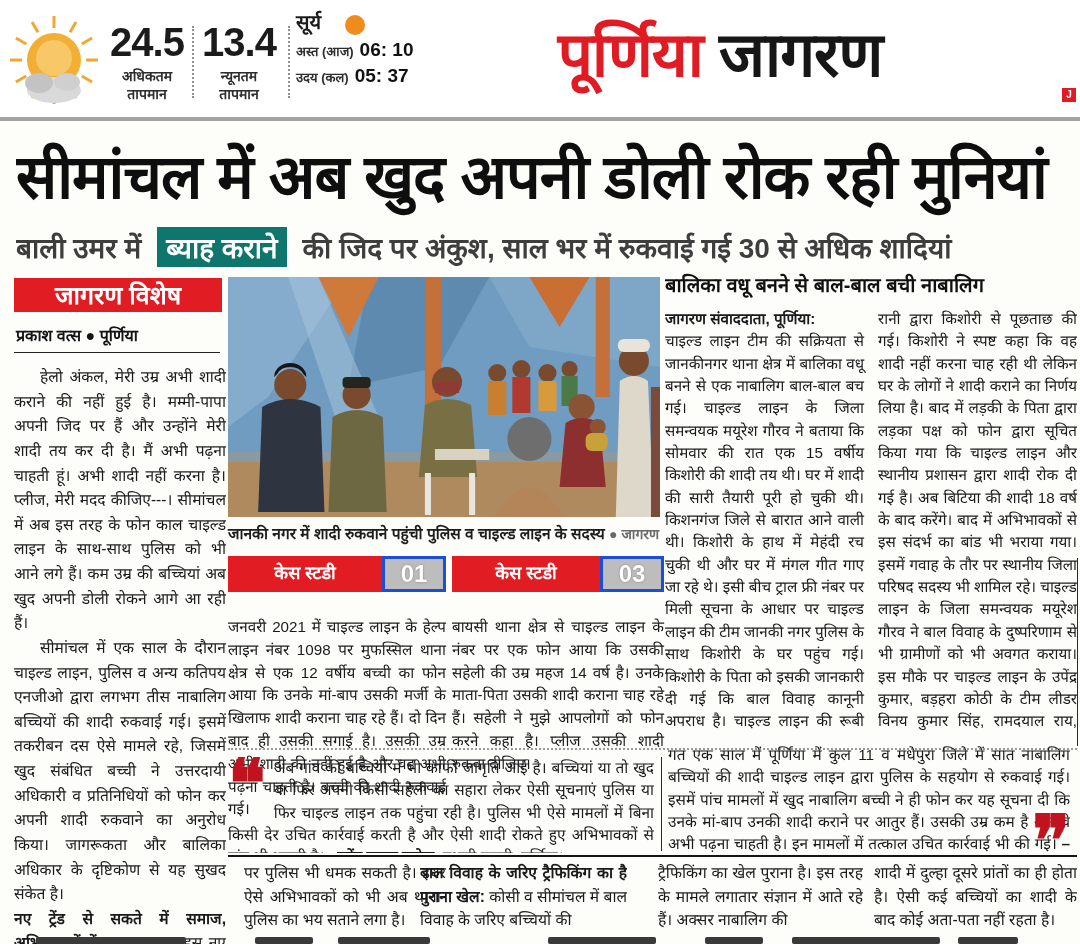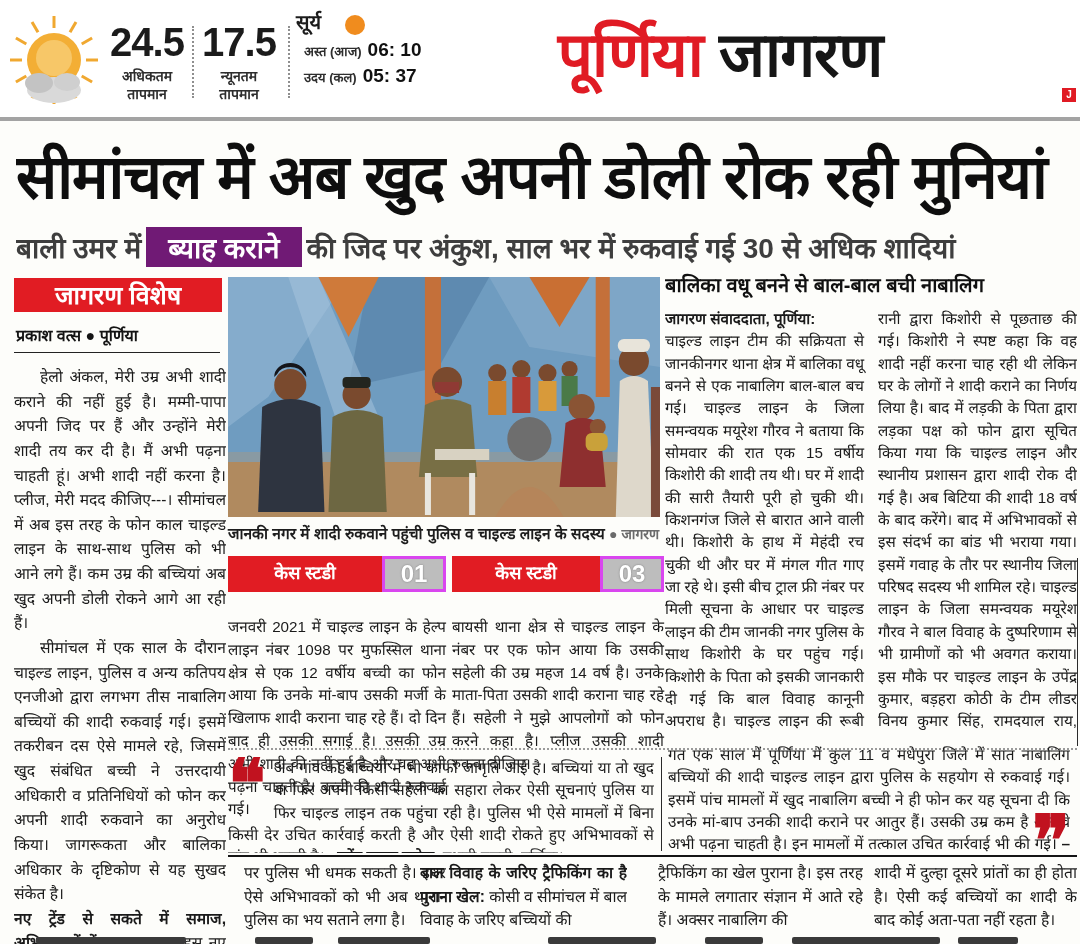--- a/index.html
+++ b/index.html
@@ -13,50 +13,50 @@
   .sunicon{position:absolute;left:8px;top:16px;}
   .temp-block{position:absolute;top:22px;text-align:center;}
   .temp-num{font-size:40px;font-weight:bold;color:#1b1b1b;letter-spacing:-1px;line-height:1;}
   .temp-lbl{font-size:14px;color:#2e2e2e;line-height:1.25;margin-top:6px;font-weight:bold;}
   .tb-max{left:104px;width:86px;text-align:center;}
   .tb-min{left:196px;width:86px;}
   .vdot{position:absolute;top:26px;height:72px;border-left:2px dotted #8f8f8f;}
   .sun-block{position:absolute;left:296px;top:8px;width:150px;}
   .sun-title{font-size:20px;font-weight:bold;color:#1b1b1b;display:inline-block;}
   .sun-dot{display:inline-block;width:20px;height:20px;border-radius:50%;background:#f08c1e;vertical-align:middle;margin-left:24px;}
-  .sun-row{font-size:13px;color:#2e2e2e;font-weight:bold;margin-top:4px;white-space:nowrap;margin-left:8px;}
+  .sun-row{font-size:13px;color:#2e2e2e;font-weight:bold;margin-top:4px;white-space:nowrap;}
   .sun-row .t{font-size:19px;font-weight:bold;color:#111;margin-left:6px;}
   .masthead{position:absolute;left:420px;top:8px;width:600px;text-align:center;font-weight:bold;font-size:62px;letter-spacing:-1px;line-height:1.5;white-space:nowrap;}
   .mh-city{color:#e01b24;}
   .mh-brand{color:#161616;}
   .jbox{position:absolute;right:4px;top:88px;width:14px;height:14px;background:#e01b24;color:#fff;font-size:10px;font-weight:bold;text-align:center;line-height:14px;}
   
   .headline{position:absolute;top:133px;left:16px;width:1050px;font-size:61px;font-weight:800;color:#0e0e0e;letter-spacing:-1px;line-height:1.45;white-space:nowrap;overflow:hidden;}
   .subheadline{position:absolute;top:227px;left:16px;width:1050px;font-size:28px;font-weight:bold;color:#3e3e3e;white-space:nowrap;overflow:hidden;}
-  .subhl{background:#701a75;color:#fff;padding:1px 22px;margin:0 5px;display:inline-block;}
+  .subhl{background:#0f766e;color:#fff;padding:1px 9px;margin:0 16px;display:inline-block;}
   
   .left-col{position:absolute;left:14px;top:278px;width:212px;height:666px;overflow:hidden;}
   .kicker{background:#e11c23;color:#fff;font-size:25px;font-weight:bold;text-align:center;height:34px;line-height:34px;margin-right:4px;}
   .byline{font-size:16px;font-weight:bold;color:#141414;margin:12px 0 6px 2px;}
   .byline-rule{border-top:1.6px solid #222;margin:0 6px 12px 0;}
   .body-txt{font-size:15.6px;line-height:1.58;text-align:justify;color:#1a1a1a;}
   .body-txt p{margin:0;text-indent:26px;}
   .body-txt p.nt{text-indent:0;}
   .blead{font-weight:bold;}
   
   .photo{position:absolute;left:228px;top:277px;width:432px;height:240px;overflow:hidden;background:#6f9cc0;}
   .caption{position:absolute;left:228px;top:522px;width:432px;font-size:15.5px;font-weight:bold;color:#1d1d1d;}
   .caption .credit{color:#6b6b6b;font-weight:bold;font-size:14px;}
   
   .case{position:absolute;top:556px;width:218px;height:192px;}
   .case1{left:228px;}
   .case2{left:452px;width:212px;}
   .case-head{display:flex;align-items:stretch;height:36px;}
   .case-bar{background:#e11c23;color:#fff;font-size:18px;font-weight:bold;flex:1;text-align:center;line-height:34px;}
-  .case-badge{width:58px;margin-left:0;background:#bdbdbd;border:3px solid #d946ef;color:#fff;font-size:24px;font-weight:bold;text-align:center;line-height:30px;text-shadow:0 0 2px #777;}
+  .case-badge{width:58px;margin-left:0;background:#bdbdbd;border:3px solid #1d4ed8;color:#fff;font-size:24px;font-weight:bold;text-align:center;line-height:30px;text-shadow:0 0 2px #777;}
   .case-txt{margin-top:24px;font-size:15.2px;line-height:1.5;text-align:justify;color:#1a1a1a;}
   
   .rs-head{position:absolute;left:665px;top:271px;width:412px;font-size:20px;font-weight:800;color:#101010;white-space:nowrap;overflow:hidden;}
   .rs-body{position:absolute;left:665px;top:308px;width:412px;height:436px;column-count:2;column-gap:14px;font-size:15.2px;line-height:1.47;text-align:justify;color:#1a1a1a;overflow:hidden;}
   .rs-byline{font-weight:bold;display:block;}
   
   .dotted-sep{position:absolute;left:228px;top:748px;width:849px;border-top:2px dotted #9a9a9a;}
   .black-rule{position:absolute;left:228px;top:855px;width:849px;border-top:2px solid #141414;}
   .vline-quotes{position:absolute;left:661px;top:757px;height:94px;border-left:1.5px solid #2a2a2a;}
   .vline-right{position:absolute;left:1077px;top:558px;height:188px;border-left:1.5px solid #2a2a2a;}
@@ -107,21 +107,21 @@
   </span>
 
   <div class="temp-block tb-max">
     <div class="temp-num">24.5</div>
     <div class="temp-lbl">
       <span>अधिकतम</span><br><span>तापमान</span>
     </div>
   </div>
   <span class="vdot" style="left:192px;"></span>
   <div class="temp-block tb-min">
-    <div class="temp-num">17.5</div>
+    <div class="temp-num">13.4</div>
     <div class="temp-lbl">
       <span>न्यूनतम</span><br><span>तापमान</span>
     </div>
   </div>
   <span class="vdot" style="left:288px;"></span>
   <div class="sun-block">
     <span class="sun-title">सूर्य</span><span class="sun-dot"></span>
     <div class="sun-row"><span>अस्त (आज)</span><span class="t">06: 10</span></div>
     <div class="sun-row"><span>उदय (कल)</span><span class="t">05: 37</span></div>
   </div>

